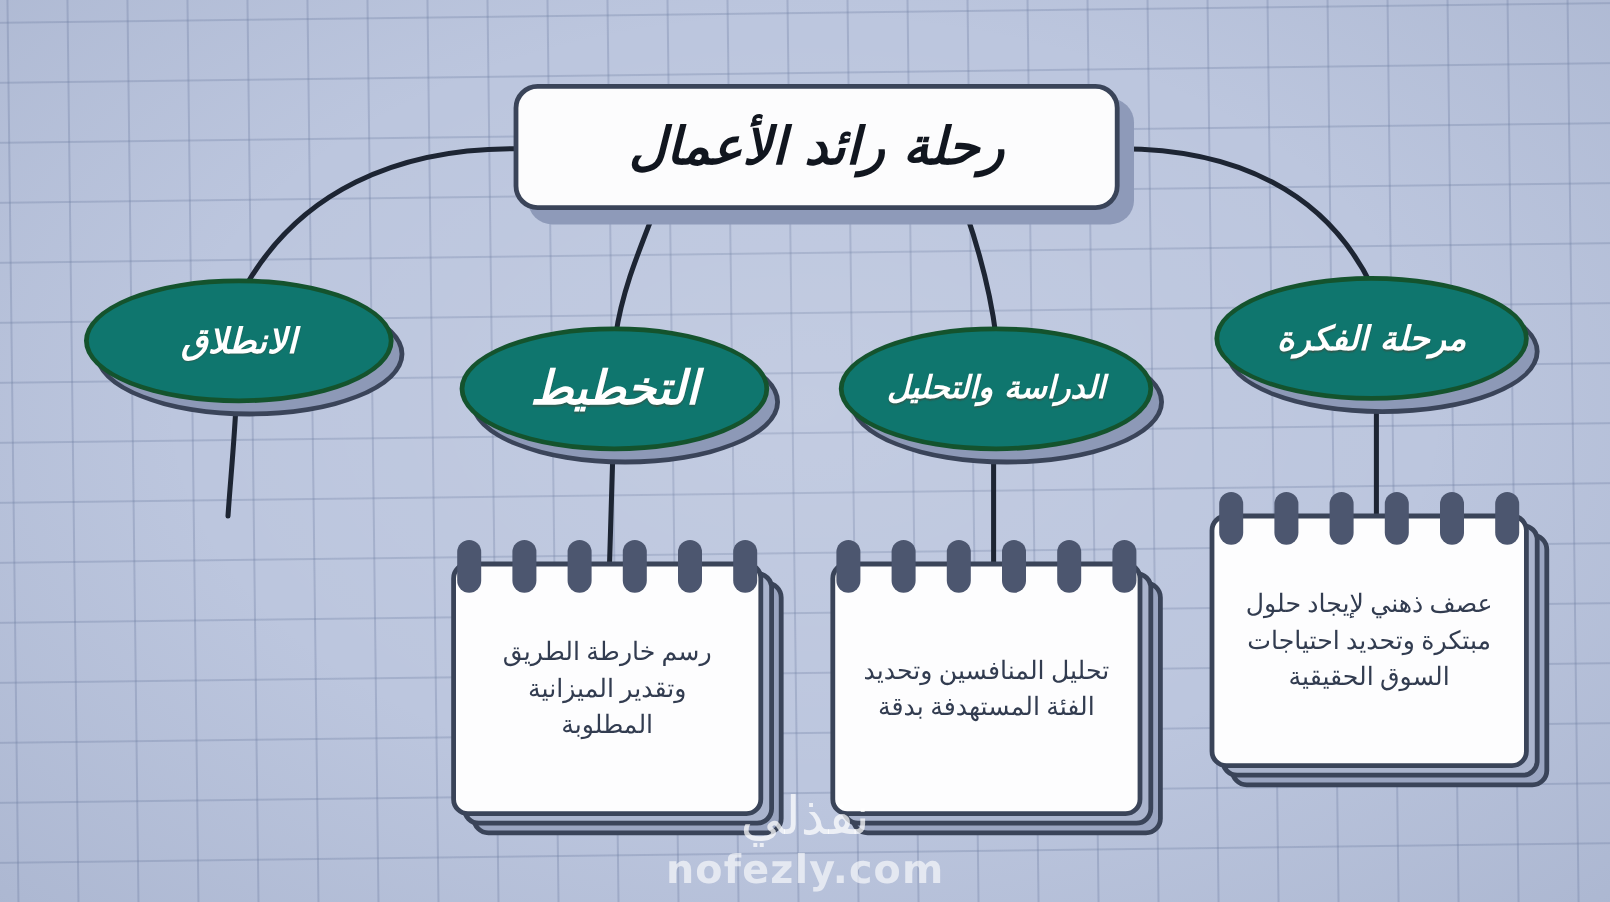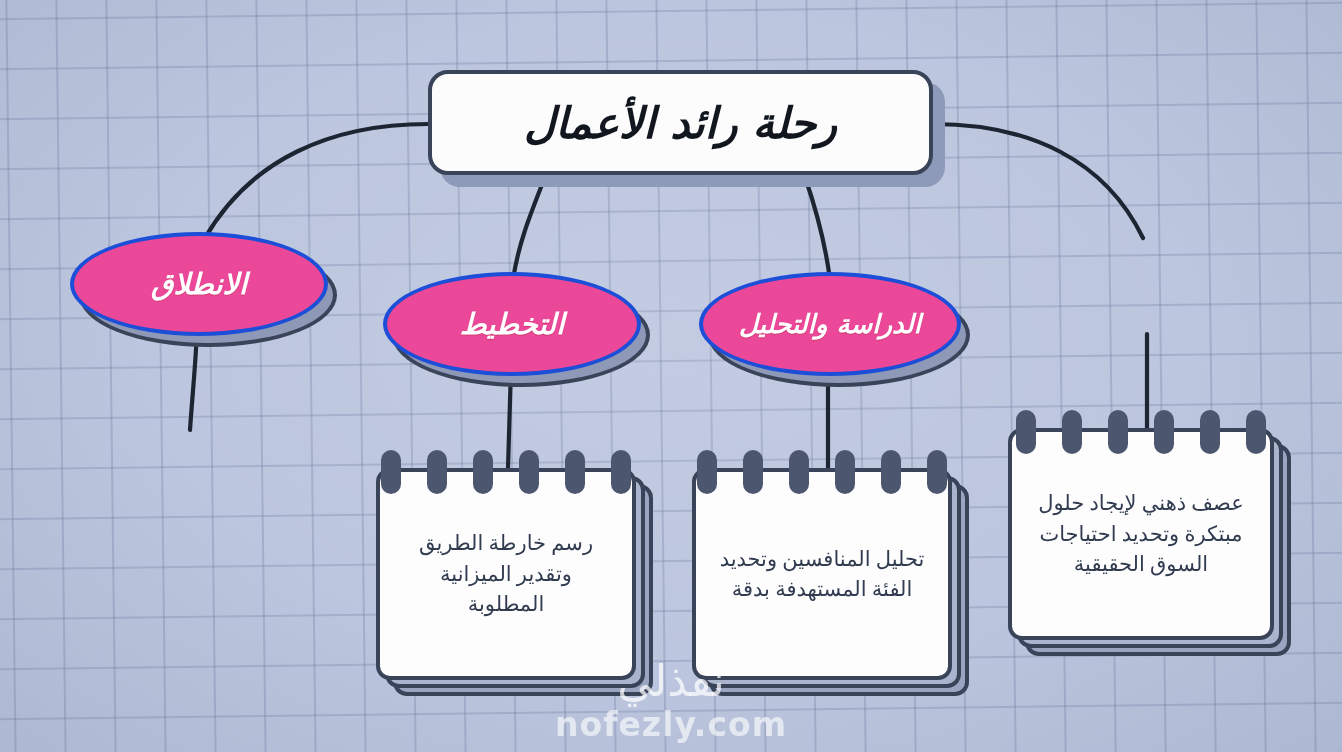--- a/index.html
+++ b/index.html
@@ -109,22 +109,22 @@
     border: 4px solid #3a4459;
     border-radius: 50%;
     box-sizing: border-box;
   }
   .node .ellipse-face {
     position: absolute;
     left: 0;
     top: 0;
     width: 100%;
     height: 100%;
-    background: #ec4899;
-    border: 4px solid #1d4ed8;
+    background: #0f766e;
+    border: 4px solid #14532d;
     border-radius: 50%;
     box-sizing: border-box;
     display: flex;
     align-items: center;
     justify-content: center;
   }
   .node-label {
     font-family: "DejaVu Sans", sans-serif;
     font-style: italic;
     font-weight: 700;
@@ -263,31 +263,37 @@
   <div class="node" style="left:70px; top:232px; width:258px; height:104px;">
     <div class="ellipse-shadow"></div>
     <div class="ellipse-face">
       <span class="node-label" style="font-size:29px;">الانطلاق</span>
     </div>
   </div>
 
   <div class="node" style="left:383px; top:272px; width:258px; height:104px;">
     <div class="ellipse-shadow"></div>
     <div class="ellipse-face">
-      <span class="node-label" style="font-size:29px;">التخطيط</span>
+      <span class="node-label" style="font-size:39px;">التخطيط</span>
     </div>
   </div>
 
   <div class="node" style="left:699px; top:272px; width:262px; height:104px;">
     <div class="ellipse-shadow"></div>
     <div class="ellipse-face">
       <span class="node-label" style="font-size:26px;">الدراسة والتحليل</span>
     </div>
   </div>
 
+  <div class="node" style="left:1012px; top:230px; width:262px; height:104px;">
+    <div class="ellipse-shadow"></div>
+    <div class="ellipse-face">
+      <span class="node-label" style="font-size:28px;">مرحلة الفكرة</span>
+    </div>
+  </div>
 
 
   <div class="card" style="left:376px; top:468px; width:260px; height:212px;">
     <div class="card-shadow2"></div>
     <div class="card-shadow1"></div>
     <div class="card-face">
       <span class="card-text">رسم خارطة الطريق وتقدير الميزانية المطلوبة</span>
     </div>
     <div class="rings">
       <span class="ring"></span>

